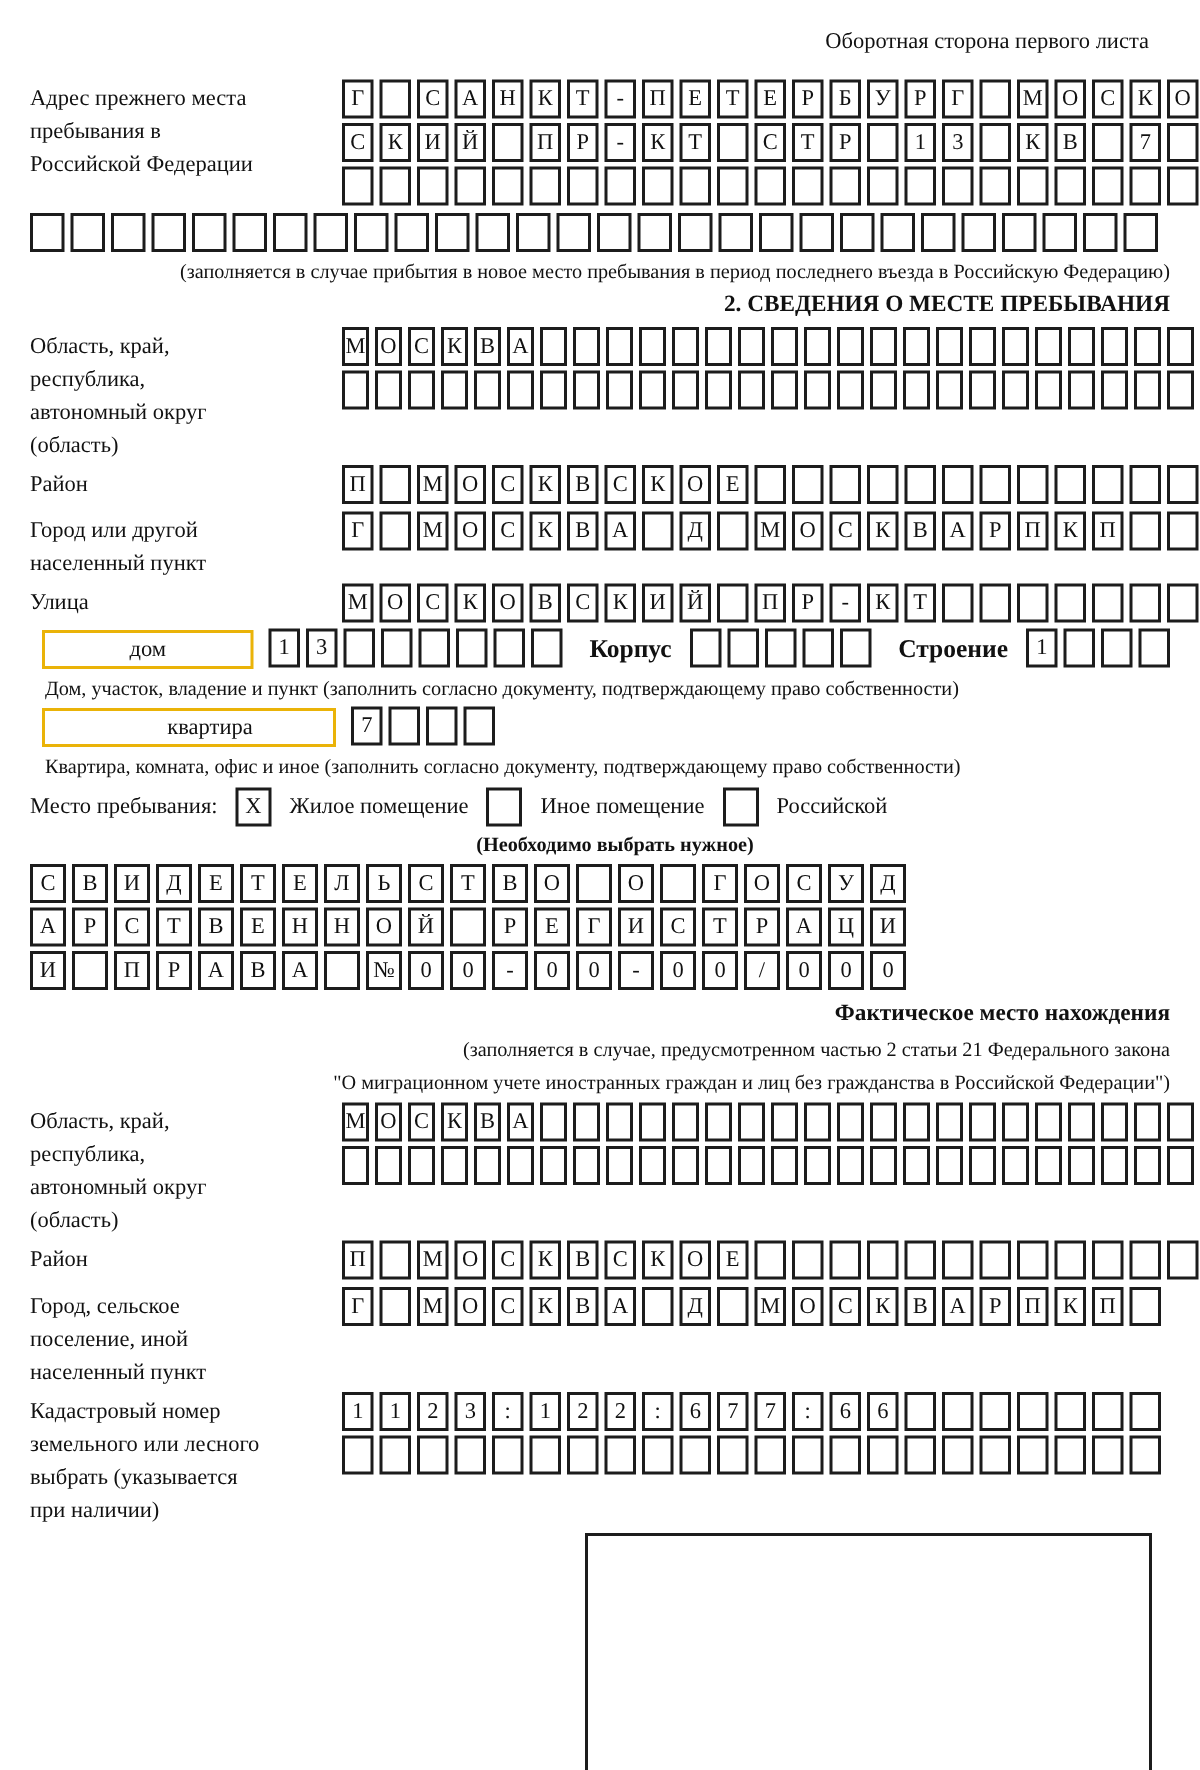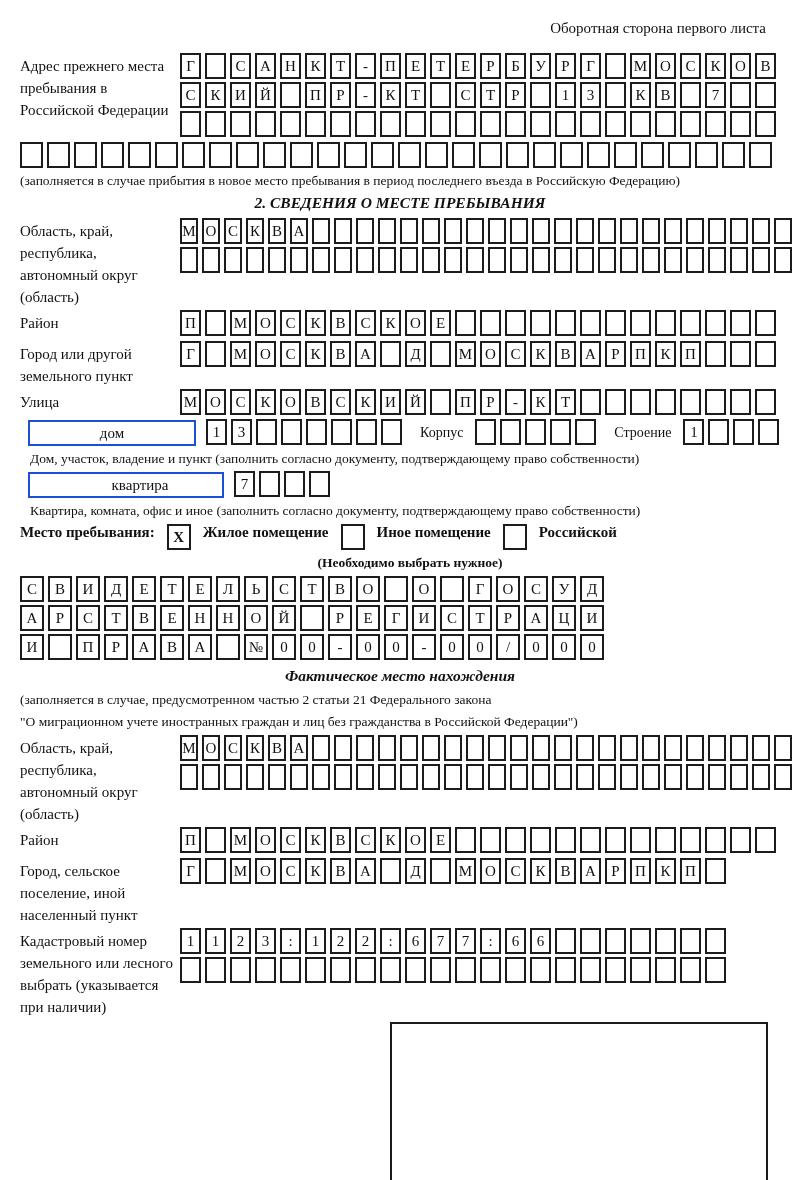--- a/index.html
+++ b/index.html
@@ -2,47 +2,47 @@
 <html lang="ru"><head>
 <meta charset="utf-8">
 <style>
   html,body{margin:0;padding:0;background:#fff;}
   body{width:800px;height:1180px;overflow:hidden;color:#111;
        font-family:"Liberation Serif","DejaVu Serif",serif;}
   .page{box-sizing:border-box;width:800px;height:1180px;padding:6px 20px 0 20px;}
 
   .hdr{text-align:right;font-size:15px;margin:14px 14px 16px 0;}
 
-  .fb{display:flex;margin-bottom:2px;}
+  .fb{display:flex;margin-bottom:2px;gap:48px;}
   .lbl{flex:0 0 160px;width:160px;font-size:15px;line-height:22px;padding-top:2px;box-sizing:border-box;padding-right:6px;}
   .lbl.wide{flex:0 0 188px;width:188px;}
   .rws{flex:1;}
 
   .cr{display:flex;gap:4px;height:26px;margin-bottom:3px;}
   .cell{flex:0 0 21px;box-sizing:border-box;height:26px;border:2px solid #1c1c1c;
         text-align:center;font-size:15px;line-height:22px;overflow:hidden;}
   .narrow .cell{flex:0 0 18px;}
   .docrows .cell{flex:0 0 24px;}
   .full{margin:1px 0 4px 0;}
   .full .cell{flex:0 0 23px;}
 
   .cap{font-size:13.5px;line-height:18px;margin:0 0 4px 0;}
-  .cap.center{text-align:left;}
+  .cap.center{text-align:right;}
   .cap.indent{margin-left:10px;}
 
-  .sect{font-size:15.5px;font-weight:bold;text-align:center;margin:4px 0 6px 0;font-style:italic;}
+  .sect{font-size:15.5px;font-weight:bold;text-align:right;margin:4px 0 6px 0;}
 
   .houserow{display:flex;align-items:center;gap:4px;margin:2px 0 4px 8px;height:26px;}
-  .nbox{box-sizing:border-box;height:26px;border:2px solid #1d4ed8;text-align:center;
+  .nbox{box-sizing:border-box;height:26px;border:2px solid #eab308;text-align:center;
         font-size:15px;line-height:22px;}
   .w-dom{width:168px;margin-right:6px;}
   .w-kv{width:196px;margin-right:6px;padding-left:28px;}
-  .ilbl{font-size:14px;margin:0 8px 0 14px;white-space:nowrap;}
-
-  .stayrow{display:flex;font-size:15px;margin:4px 0 2px 0;height:28px;font-weight:bold;}
+  .ilbl{font-size:17px;margin:0 8px 0 14px;white-space:nowrap;font-weight:bold;}
+
+  .stayrow{display:flex;align-items:center;font-size:15px;margin:4px 0 2px 0;height:28px;}
   .chk{display:inline-block;box-sizing:border-box;width:24px;height:26px;border:2px solid #1c1c1c;
        text-align:center;font-size:15px;line-height:22px;margin:0 12px;}
   .hint{margin-left:170px;width:440px;text-align:center;font-weight:bold;}
 
   .bottom{display:flex;margin-top:4px;}
   .spacer{flex:0 0 370px;}
   .markcol{flex:1;}
   .markbox{box-sizing:border-box;width:378px;height:172px;border:2px solid #1c1c1c;margin-bottom:6px;}
 </style>
 </head>
@@ -261,21 +261,21 @@
           <span class="cell"></span>
           <span class="cell"></span>
           <span class="cell"></span>
           <span class="cell"></span>
           <span class="cell"></span>
         </div>
     </div>
   </div>
 
   <div class="fb">
-    <div class="lbl">Город или другой земельного пункт</div>
+    <div class="lbl">Город или другой населенный пункт</div>
     <div class="rws">
       <div class="cr">
           <span class="cell">Г</span>
           <span class="cell"></span>
           <span class="cell">М</span>
           <span class="cell">О</span>
           <span class="cell">С</span>
           <span class="cell">К</span>
           <span class="cell">В</span>
           <span class="cell">А</span>

